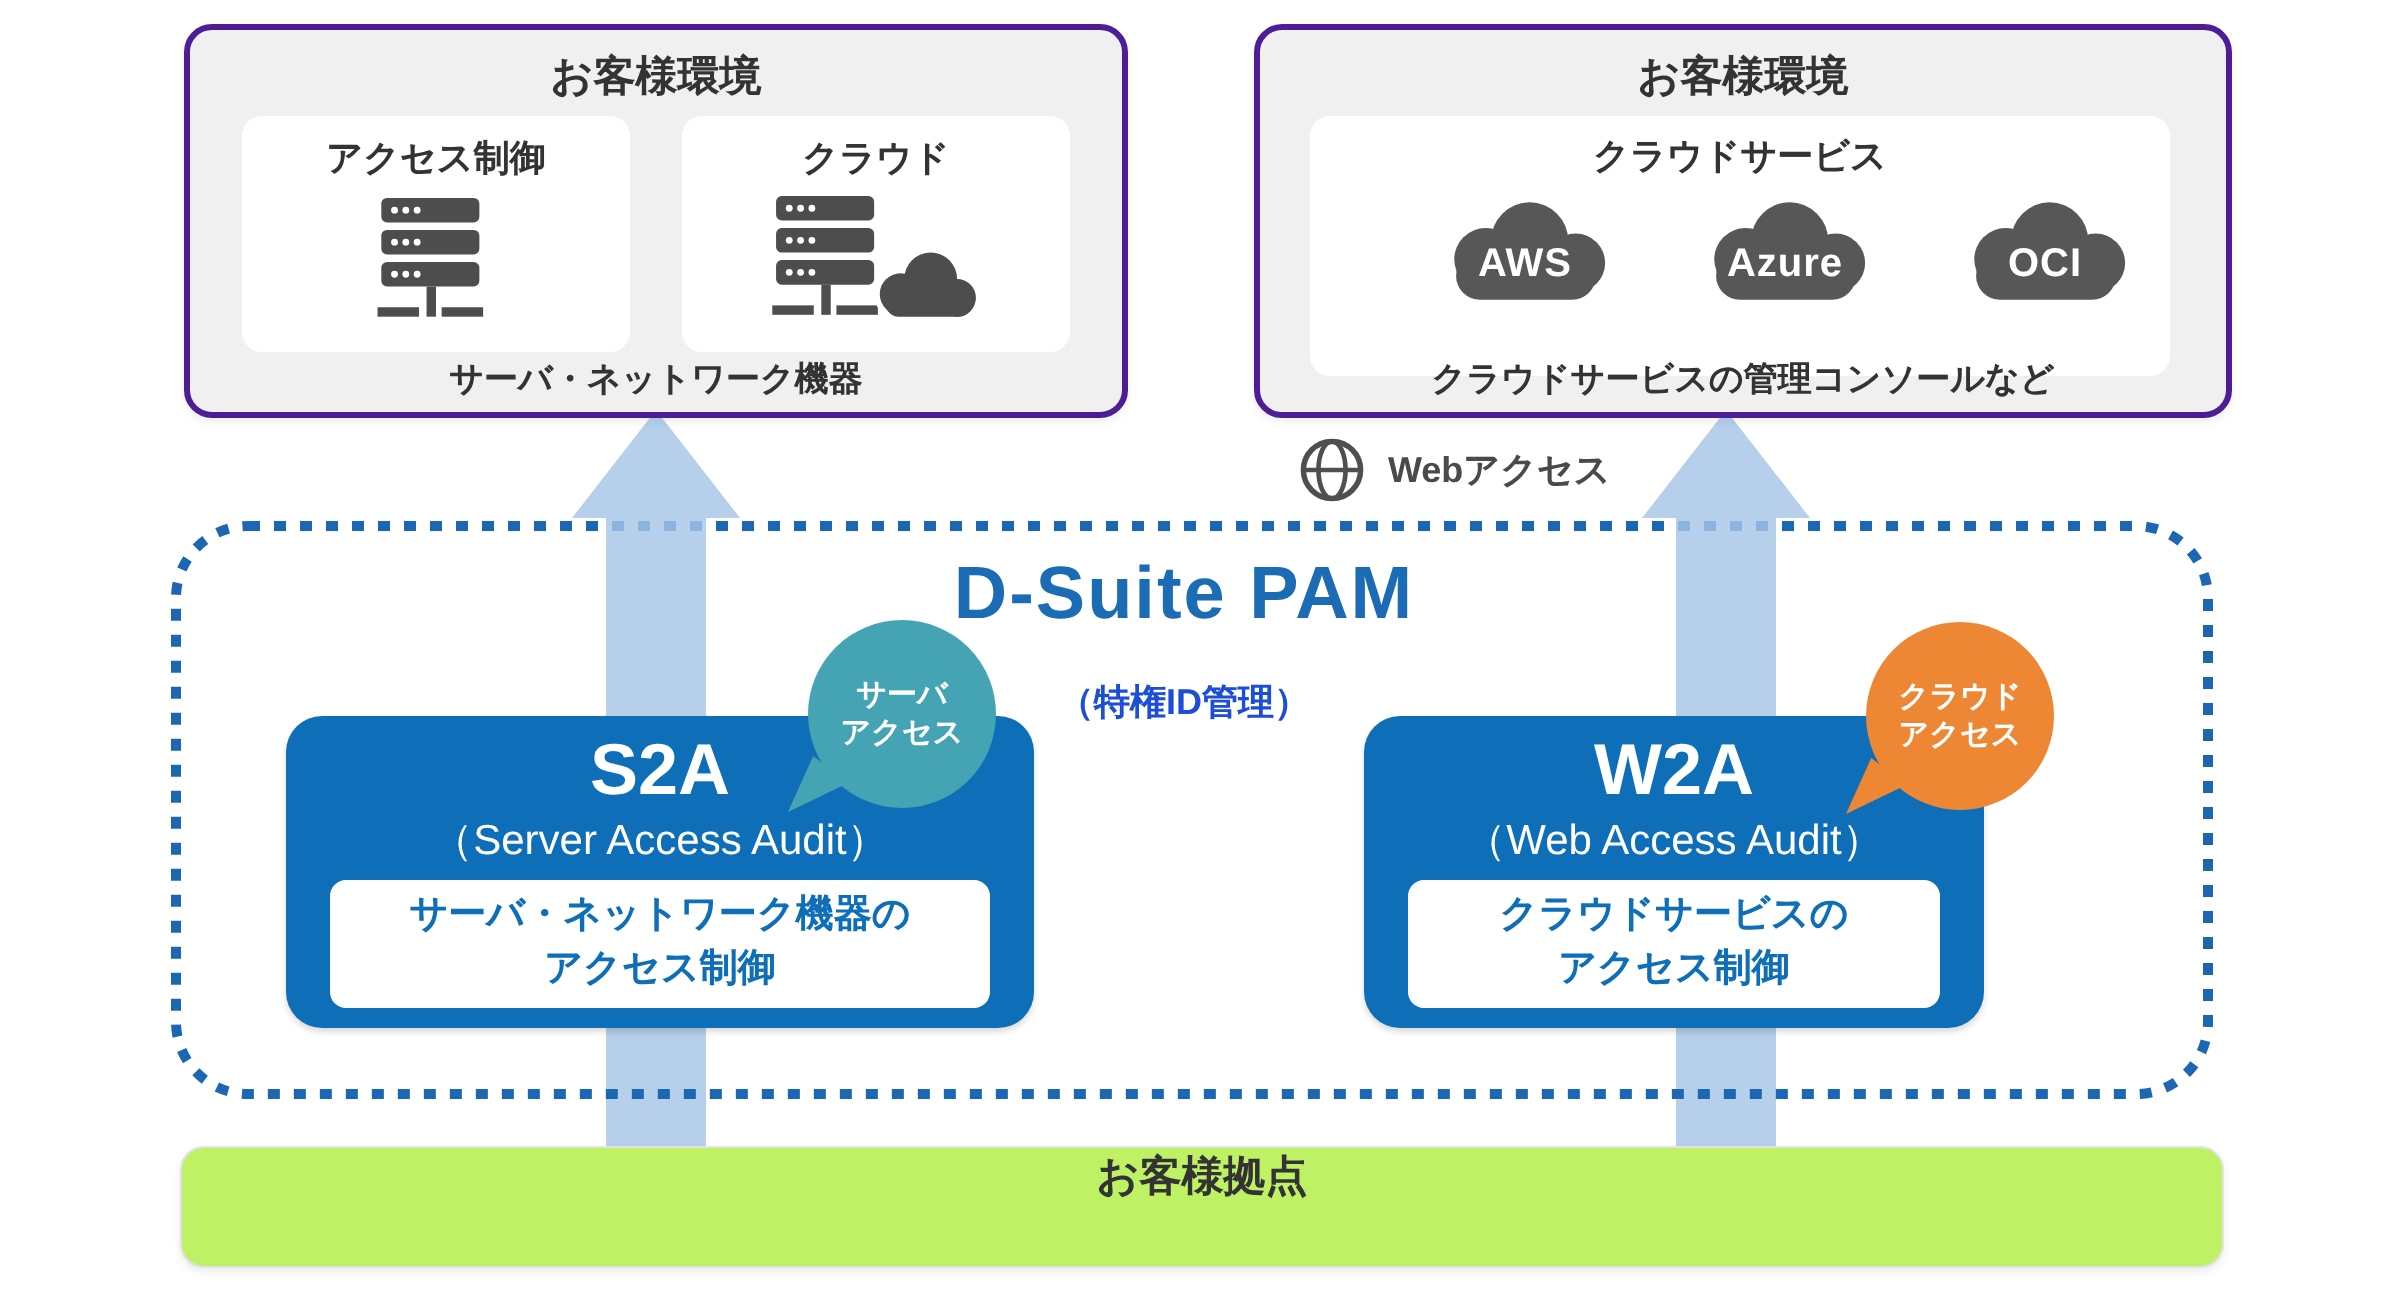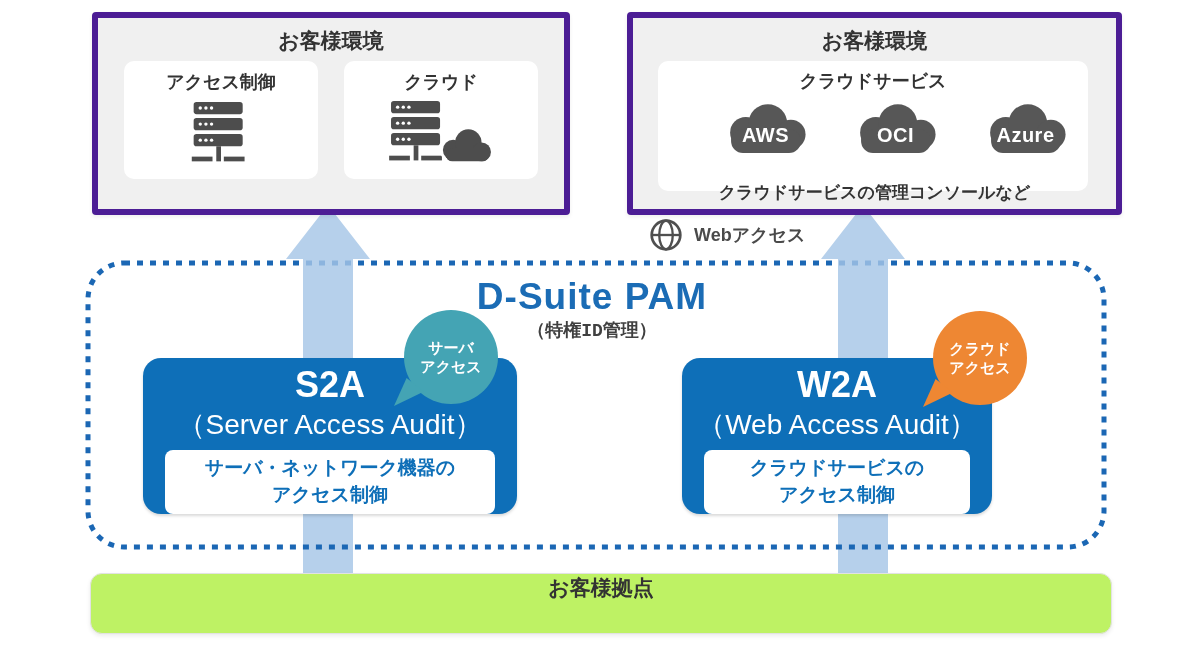--- a/index.html
+++ b/index.html
@@ -4,21 +4,21 @@
 <style>
   html,body { margin:0; padding:0; background:#ffffff; }
   .canvas {
     position:relative; width:1200px; height:646px; background:#ffffff;
     font-family:"Liberation Sans", sans-serif; color:#333; overflow:hidden;
   }
 
   
   .env-box {
     position:absolute; top:12px; height:191px;
-    background:#f0f0f0; border:6px solid #4c1d95; border-radius:4px;
+    background:#f0f0f0; border:3px solid #4c1d95; border-radius:14px;
     box-shadow:0 2px 4px rgba(0,0,0,0.07);
     z-index:4;
   }
   .env-box--left  { left:92px;  width:466px; }
   .env-box--right { left:627px; width:483px; }
   .env-title {
     margin:0; padding-top:9px; text-align:center;
     font-size:21px; font-weight:bold; color:#333;
   }
   .env-cards {
@@ -60,32 +60,32 @@
   .pam-dash { position:absolute; left:84px; top:259px; z-index:2; }
 
   .web-access {
     position:absolute; left:648px; top:217px; display:flex; align-items:center; gap:10px;
     z-index:4;
   }
   .web-access-label { font-size:18px; font-weight:600; color:#4a4a4a; }
 
   .pam-heading { position:absolute; left:342px; top:276px; width:500px; text-align:center; z-index:4; }
   .pam-title { margin:0; font-size:37px; font-weight:bold; color:#1b6cb5; letter-spacing:1px; }
-  .pam-subtitle { margin-top:0; font-size:18px; font-weight:bold; color:#404040;font-family:Liberation Mono, monospace; }
+  .pam-subtitle { margin-top:21px; font-size:18px; font-weight:bold; color:#1d4ed8; }
 
   
   .product-box {
     position:absolute; top:358px; height:156px; background:#0e6fb8;
     border-radius:18px; text-align:center; z-index:4;
     box-shadow:0 2px 3px rgba(0,0,0,0.15);
   }
   .product-box--s2a { left:143px; width:374px; }
   .product-box--w2a { left:682px; width:310px; }
   .product-name { margin-top:7px; font-size:36px; font-weight:bold; color:#ffffff; line-height:1.1; }
-  .product-subname { margin-top:1px; font-size:28px; color:#ffffff; }
+  .product-subname { margin-top:1px; font-size:21px; color:#ffffff; }
   .product-pill {
     margin:6px 22px 0; background:#ffffff; border-radius:8px; padding:5px 16px;
     font-size:19px; font-weight:bold; color:#0e6fb8; line-height:1.42;
   }
 
   
   .badge {
     position:absolute; width:94px; height:94px; border-radius:50%;
     display:flex; flex-direction:column; justify-content:center; align-items:center;
     color:#ffffff; font-weight:bold; font-size:15px; line-height:1.3; z-index:5;
@@ -190,20 +190,21 @@
                 <circle cx="14" cy="22" r="11"></circle>
                   <circle cx="30" cy="14" r="14"></circle>
                   <circle cx="44" cy="24" r="10"></circle>
                 <rect x="6" y="20" width="46" height="14" rx="7"></rect>
               </g>
             </g>
           </svg>
         </span>
       </div>
     </div>
+    <div class="env-caption">サーバ・ネットワーク機器</div>
   </section>
 
   <section class="env-box env-box--right">
     <h2 class="env-title">お客様環境</h2>
     <div class="cloud-service-card">
       <div class="cloud-service-title">クラウドサービス</div>
       <div class="clouds-row">
         <div class="cloud">
           <svg width="92" height="56" viewBox="0 0 100 60">
             <g fill="#575757">
@@ -217,32 +218,32 @@
         </div>
         <div class="cloud">
           <svg width="92" height="56" viewBox="0 0 100 60">
             <g fill="#575757">
               <circle cx="28" cy="34" r="17"></circle>
                 <circle cx="52" cy="24" r="21"></circle>
                 <circle cx="77" cy="36" r="16"></circle>
               <rect x="12" y="30" width="76" height="26" rx="13"></rect>
             </g>
           </svg>
-          <span class="cloud-label">OCI</span>
+          <span class="cloud-label">Azure</span>
         </div>
         <div class="cloud">
           <svg width="92" height="56" viewBox="0 0 100 60">
             <g fill="#575757">
               <circle cx="28" cy="34" r="17"></circle>
                 <circle cx="52" cy="24" r="21"></circle>
                 <circle cx="77" cy="36" r="16"></circle>
               <rect x="12" y="30" width="76" height="26" rx="13"></rect>
             </g>
           </svg>
-          <span class="cloud-label">Azure</span>
+          <span class="cloud-label">OCI</span>
         </div>
       </div>
     </div>
     <div class="env-caption">クラウドサービスの管理コンソールなど</div>
   </section>
 
   <div class="web-access">
     <svg width="36" height="36" viewBox="0 0 34 34">
       <circle cx="17" cy="17" r="13.5" fill="none" stroke="#4f4f4f" stroke-width="2.6"></circle>
       <ellipse cx="17" cy="17" rx="6.4" ry="13.5" fill="none" stroke="#4f4f4f" stroke-width="2.2"></ellipse>

